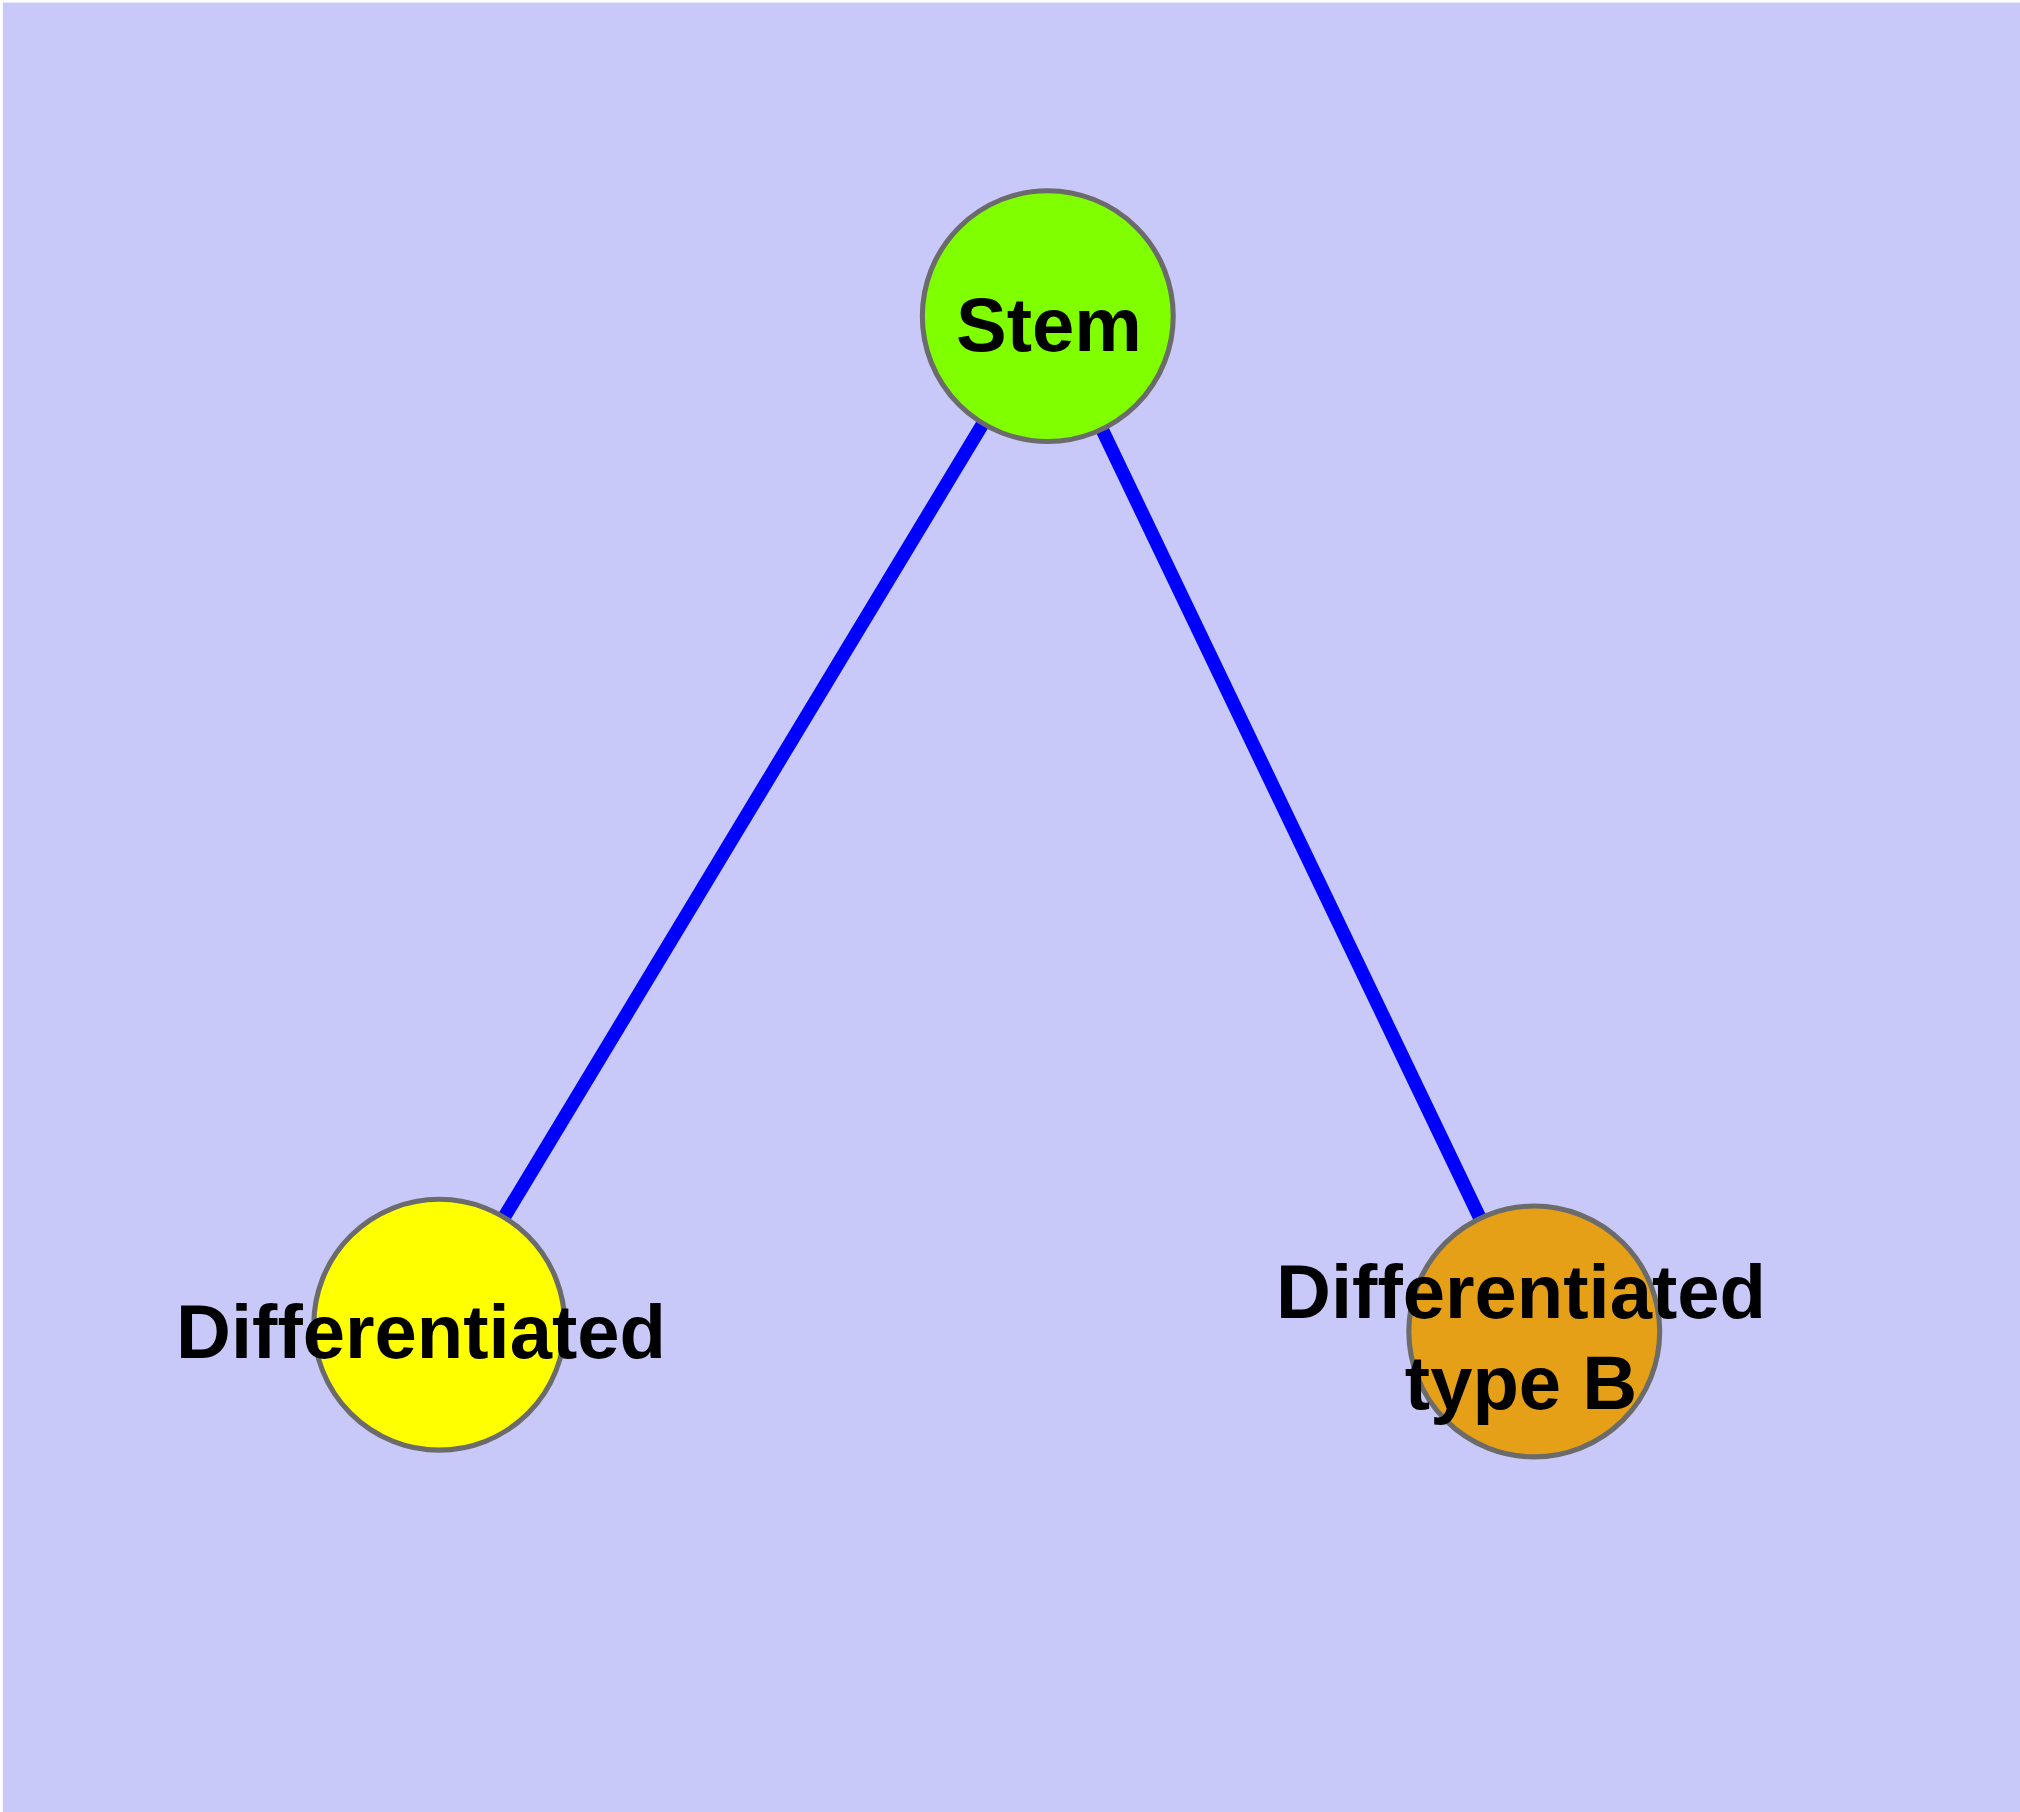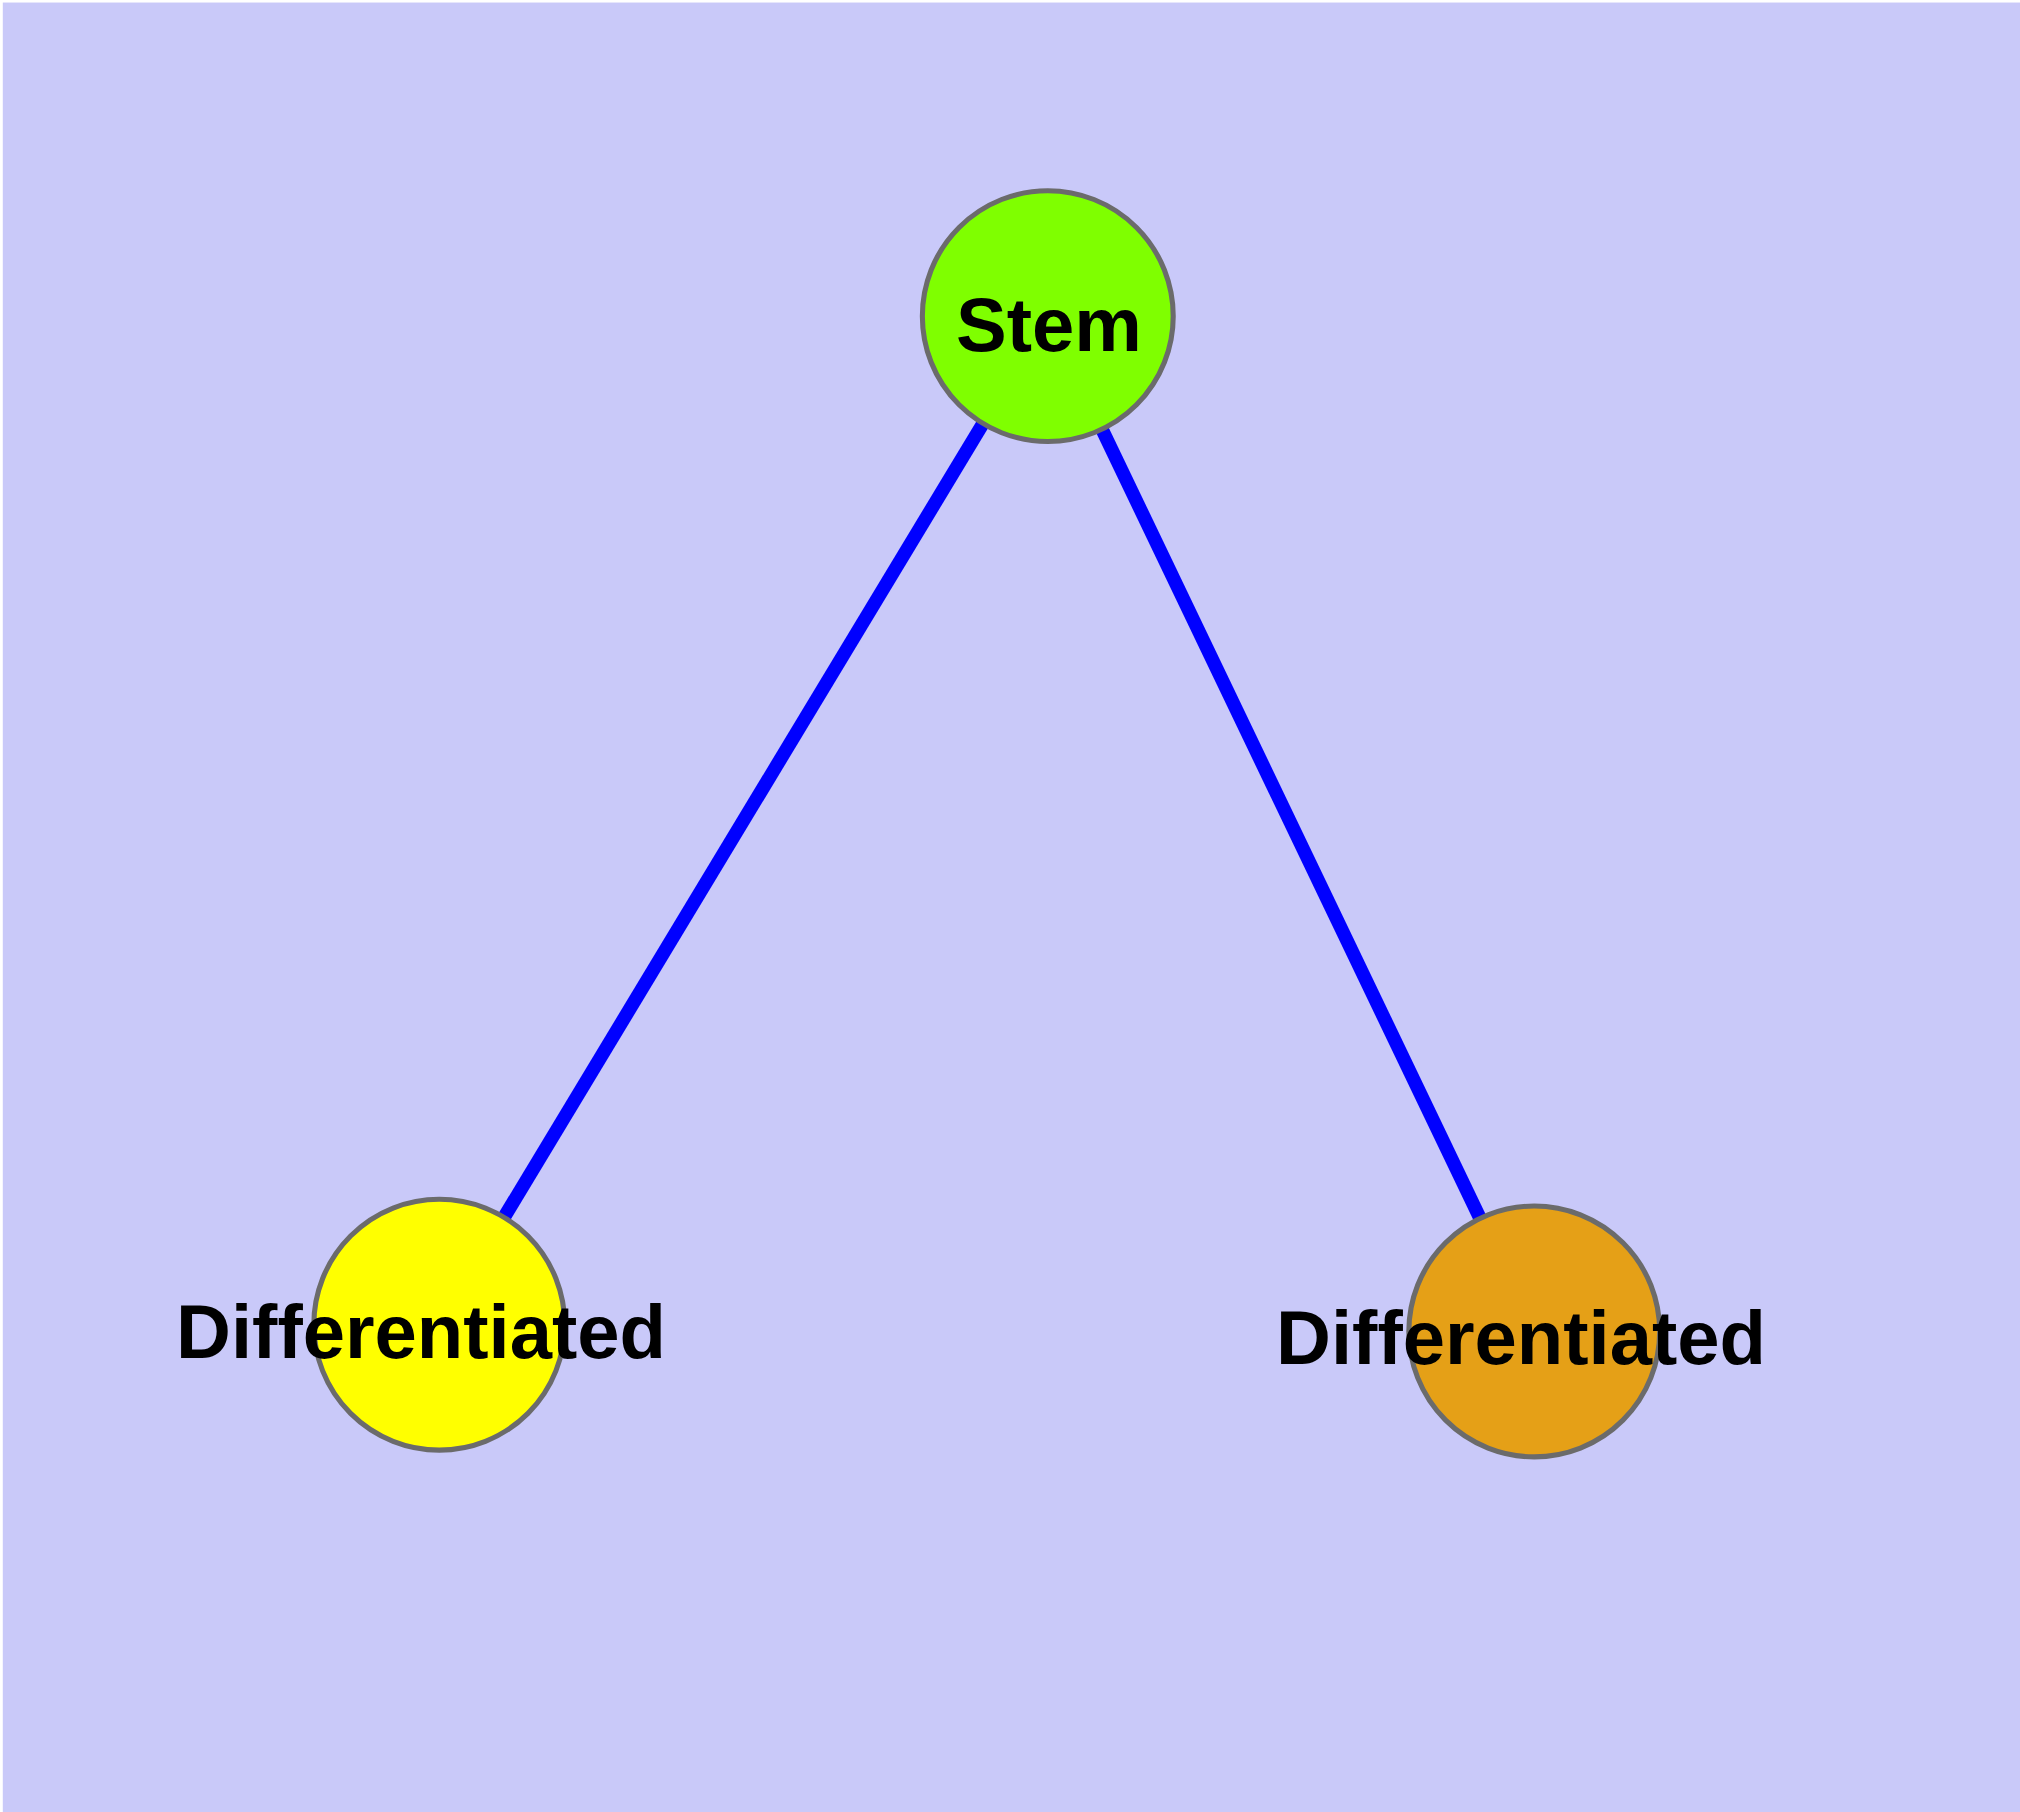--- a/index.html
+++ b/index.html
@@ -54,16 +54,17 @@
   <div class="node-label" style="left:1049px; top:324px;">
     <div>Stem</div>
   </div>
 
   <div class="node-label" style="left:421px; top:1331px;">
     <div>Differentiated</div>
   </div>
 
   <div class="node-label" style="left:1521px; top:1337px;">
     <div>Differentiated</div>
+    <div>type B</div>
   </div>
 
 </div>
 
 
 </body></html>

